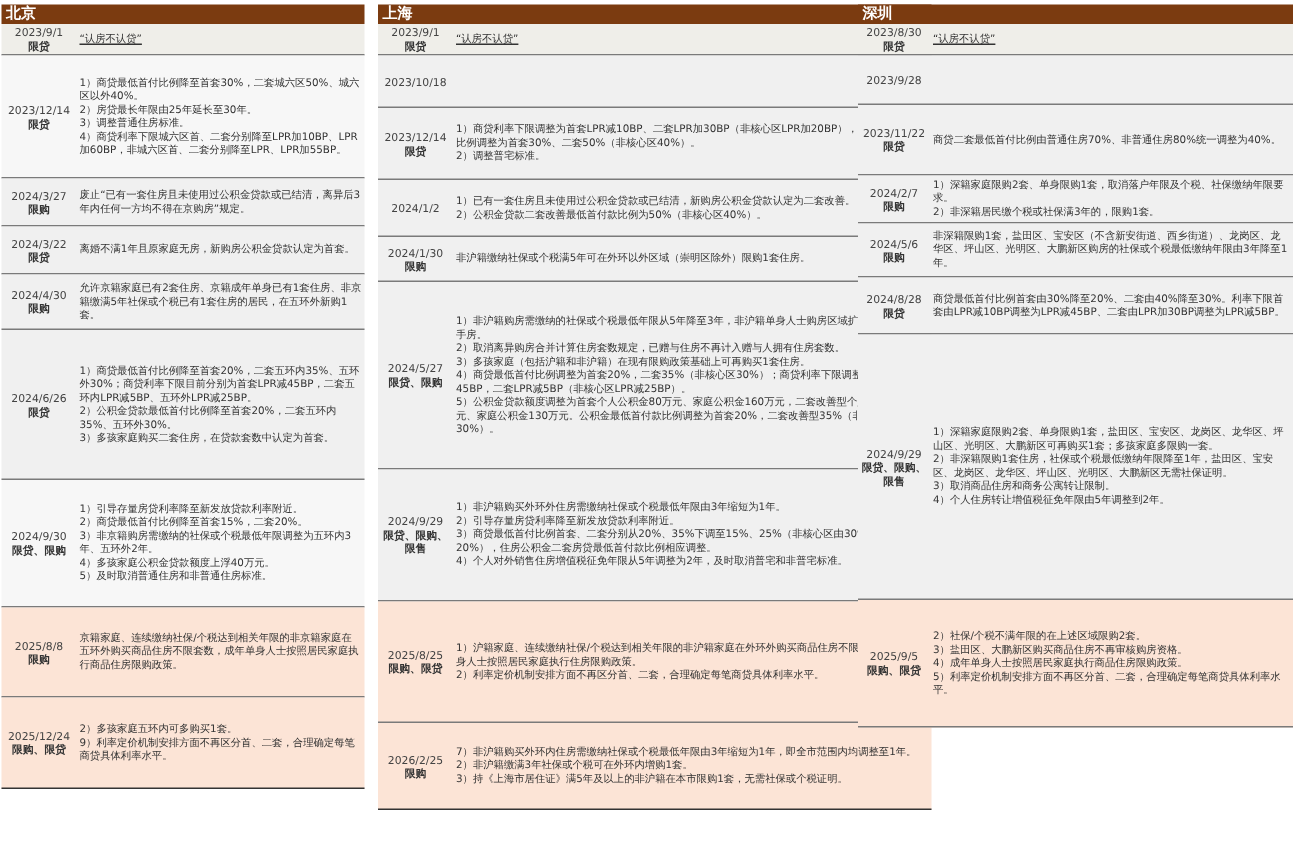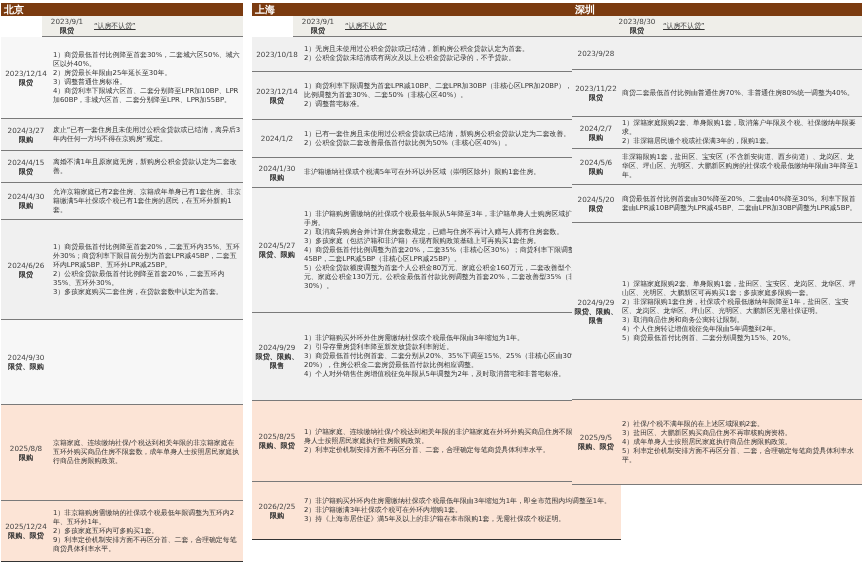--- a/index.html
+++ b/index.html
@@ -7,21 +7,21 @@
   body { font-family: "DejaVu Sans", "Liberation Sans", sans-serif; color: #222; position: relative; }
   .col { position: absolute; top: 3px; }
   .col-bj { left: 1px; width: 242px; }
   .col-sh { left: 252px; width: 369px; }
   .col-sz { left: 572px; width: 290px; }
   .city-header {
     height: 13px; background: #7b3b10; color: #fff; font-weight: bold;
     font-size: 10px; line-height: 13px; padding-left: 3px;
   }
   .row { display: flex; align-items: center; border-bottom: 1.5px solid #7a7a7a; overflow: hidden; }
-  .row.beige { background: #efeee9; margin-left: 41px; }
+  .row.beige { background: #efeee9; }
   .row.gray { background: #f0f0f0; }
   .row.white { background: #f7f7f7; }
   .row.pink { background: #fce4d6; }
   .row.last { border-bottom: 1.5px solid #333; }
   .date-cell {
     flex: 0 0 auto; text-align: center; font-size: 7.2px; line-height: 9px; color: #444;
   }
   .date-cell .type { font-weight: bold; color: #333; }
   .col-bj .date-cell { width: 50px; }
   .col-sh .date-cell { width: 50px; }
@@ -64,25 +64,25 @@
       <div>2024/3/27</div>
       <div class="type">限购</div>
     </div>
     <div class="text-cell">
       <p>废止“已有一套住房且未使用过公积金贷款或已结清，离异后3年内任何一方均不得在京购房”规定。</p>
     </div>
   </div>
 
   <div class="row gray" style="height:32px">
     <div class="date-cell">
-      <div>2024/4/15</div>
-      <div class="type">限贷</div>
-    </div>
-    <div class="text-cell">
-      <p>离婚不满1年且原家庭无房，新购房公积金贷款认定为二套改善。</p>
+      <div>2024/3/22</div>
+      <div class="type">限贷</div>
+    </div>
+    <div class="text-cell">
+      <p>离婚不满1年且原家庭无房，新购房公积金贷款认定为首套。</p>
     </div>
   </div>
 
   <div class="row gray" style="height:37px">
     <div class="date-cell">
       <div>2024/4/30</div>
       <div class="type">限购</div>
     </div>
     <div class="text-cell">
       <p>允许京籍家庭已有2套住房、京籍成年单身已有1套住房、非京籍缴满5年社保或个税已有1套住房的居民，在五环外新购1套。</p>
@@ -99,39 +99,45 @@
       <p>2）公积金贷款最低首付比例降至首套20%，二套五环内35%、五环外30%。</p>
       <p>3）多孩家庭购买二套住房，在贷款套数中认定为首套。</p>
     </div>
   </div>
 
   <div class="row white" style="height:85px">
     <div class="date-cell">
       <div>2024/9/30</div>
       <div class="type">限贷、限购</div>
     </div>
-  </div>
-
-  <div class="row pink" style="height:96px">
+    <div class="text-cell">
+      <p>1）引导存量房贷利率降至新发放贷款利率附近。</p>
+      <p>2）商贷最低首付比例降至首套15%，二套20%。</p>
+      <p>3）非京籍购房需缴纳的社保或个税最低年限调整为五环内3年、五环外2年。</p>
+      <p>4）多孩家庭公积金贷款额度上浮40万元。</p>
+      <p>5）及时取消普通住房和非普通住房标准。</p>
+    </div>
+  </div>
+
+  <div class="row pink" style="height:60px">
     <div class="date-cell">
       <div>2025/8/8</div>
       <div class="type">限购</div>
     </div>
     <div class="text-cell">
       <p>京籍家庭、连续缴纳社保/个税达到相关年限的非京籍家庭在五环外购买商品住房不限套数，成年单身人士按照居民家庭执行商品住房限购政策。</p>
     </div>
   </div>
 
   <div class="row pink last" style="height:61px">
     <div class="date-cell">
       <div>2025/12/24</div>
       <div class="type">限购、限贷</div>
     </div>
     <div class="text-cell">
-      <p>1）非京籍购房需缴纳的社保或个税最低年限调整为五环内2年、五环外1年。</p>
       <p>2）多孩家庭五环内可多购买1套。</p>
       <p>9）利率定价机制安排方面不再区分首、二套，合理确定每笔商贷具体利率水平。</p>
     </div>
   </div>
 </div>
 
 <div class="col col-sh">
   <div class="city-header">上海</div>
 
   <div class="row beige" style="height:21px">
@@ -141,24 +147,20 @@
     </div>
     <div class="text-cell">
       <p class="u">“认房不认贷”</p>
     </div>
   </div>
 
   <div class="row gray" style="height:35px">
     <div class="date-cell">
       <div>2023/10/18</div>
       <div class="type"></div>
-    </div>
-    <div class="text-cell">
-      <p>1）无房且未使用过公积金贷款或已结清，新购房公积金贷款认定为首套。</p>
-      <p>2）公积金贷款未结清或有两次及以上公积金贷款记录的，不予贷款。</p>
     </div>
   </div>
 
   <div class="row gray" style="height:48px">
     <div class="date-cell">
       <div>2023/12/14</div>
       <div class="type">限贷</div>
     </div>
     <div class="text-cell">
       <p>1）商贷利率下限调整为首套LPR减10BP、二套LPR加30BP（非核心区LPR加20BP），商贷最低首付比例调整为首套30%、二套50%（非核心区40%）。</p>
@@ -284,39 +286,38 @@
       <div>2024/5/6</div>
       <div class="type">限购</div>
     </div>
     <div class="text-cell">
       <p>非深籍限购1套，盐田区、宝安区（不含新安街道、西乡街道）、龙岗区、龙华区、坪山区、光明区、大鹏新区购房的社保或个税最低缴纳年限由3年降至1年。</p>
     </div>
   </div>
 
   <div class="row gray" style="height:38px">
     <div class="date-cell">
-      <div>2024/5/20</div>
+      <div>2024/8/28</div>
       <div class="type">限贷</div>
     </div>
     <div class="text-cell">
       <p>商贷最低首付比例首套由30%降至20%、二套由40%降至30%。利率下限首套由LPR减10BP调整为LPR减45BP、二套由LPR加30BP调整为LPR减5BP。</p>
     </div>
   </div>
 
   <div class="row gray" style="height:177px">
     <div class="date-cell">
       <div>2024/9/29</div>
       <div class="type">限贷、限购、限售</div>
     </div>
     <div class="text-cell">
       <p>1）深籍家庭限购2套、单身限购1套，盐田区、宝安区、龙岗区、龙华区、坪山区、光明区、大鹏新区可再购买1套；多孩家庭多限购一套。</p>
       <p>2）非深籍限购1套住房，社保或个税最低缴纳年限降至1年，盐田区、宝安区、龙岗区、龙华区、坪山区、光明区、大鹏新区无需社保证明。</p>
       <p>3）取消商品住房和商务公寓转让限制。</p>
       <p>4）个人住房转让增值税征免年限由5年调整到2年。</p>
-      <p>5）商贷最低首付比例首、二套分别调整为15%、20%。</p>
     </div>
   </div>
 
   <div class="row pink" style="height:85px">
     <div class="date-cell">
       <div>2025/9/5</div>
       <div class="type">限购、限贷</div>
     </div>
     <div class="text-cell">
       <p>2）社保/个税不满年限的在上述区域限购2套。</p>

